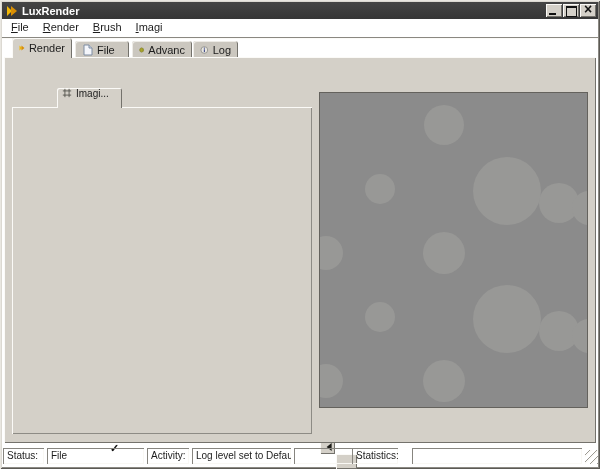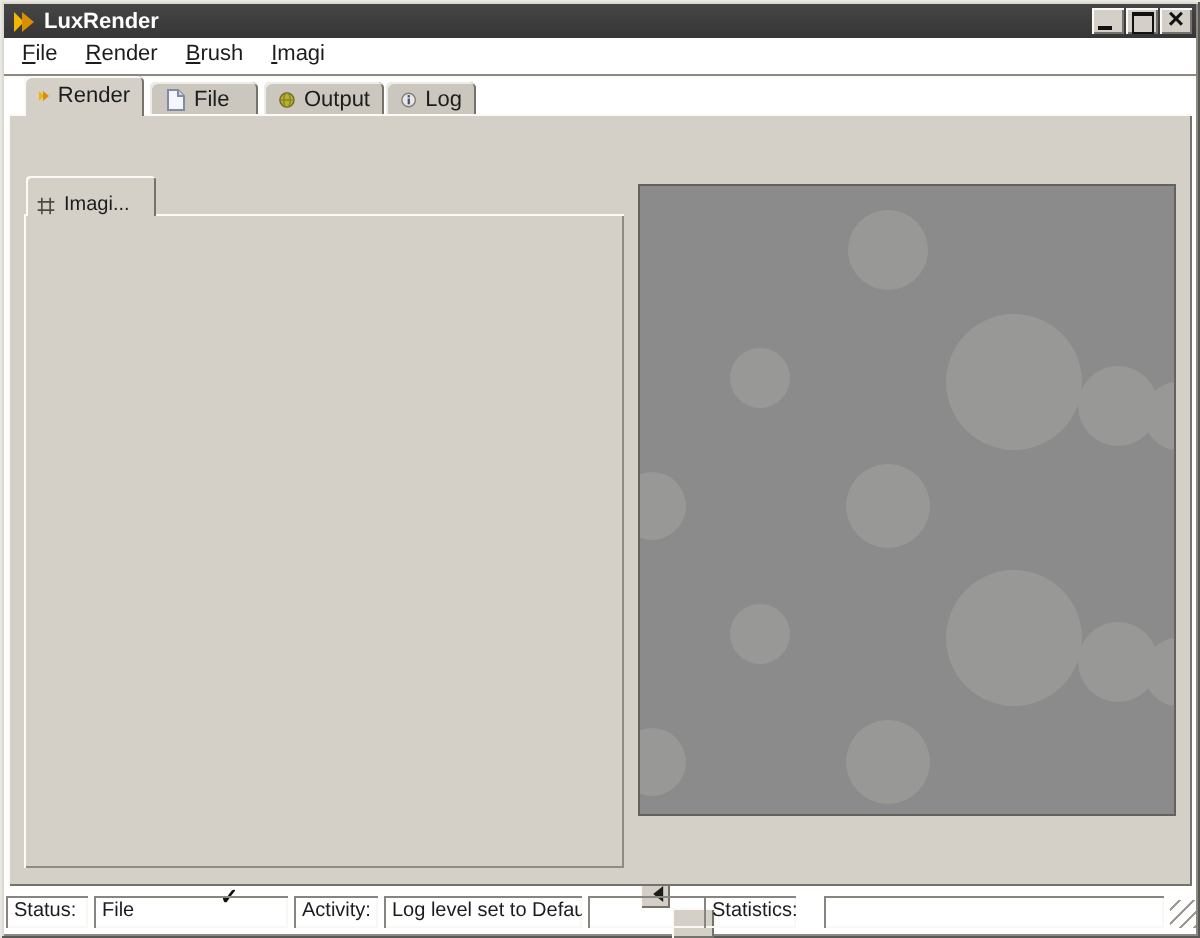--- a/index.html
+++ b/index.html
@@ -43,21 +43,21 @@
   .spinbox .val { flex:1; padding:2px 2px 0 3px; font-size:10px; color:#000; }
   .spinner { width:11px; display:flex; flex-direction:column; }
   .spin-btn { flex:1; background:#d4d0c8; box-shadow: inset 1px 1px 0 #fbfaf7, inset -1px -1px 0 #74726c; position:relative; }
   .tri-up::after, .tri-dn::after { content:""; position:absolute; left:50%; top:50%; transform:translate(-50%,-50%); border:3px solid transparent; }
   .tri-up::after { border-bottom:4px solid #2d2d28; border-top:none; }
   .tri-dn::after { border-top:4px solid #2d2d28; border-bottom:none; }
   .iconrow { display:flex; align-items:center; gap:1px; }
   .arrow-glyph { font-size:9px; color:#2a2a26; }
 
   
-  .ptab { height:17px; top:90px; background:#cbc7bf; border-radius:2px 2px 0 0; box-shadow: inset 1px 1px 0 #eeece7, inset -1px 0 0 #74726c; display:flex; align-items:flex-end; gap:4px; padding:0 5px; font-size:10px; }
+  .ptab { height:17px; top:90px; background:#cbc7bf; border-radius:2px 2px 0 0; box-shadow: inset 1px 1px 0 #eeece7, inset -1px 0 0 #74726c; display:flex; align-items:flex-start; gap:4px; padding:0 5px; font-size:10px;margin-left:44px; }
   .ptab.active { top:88px; height:20px; background:#d4d0c8; z-index:3; box-shadow: inset 1px 1px 0 #fbfaf7, inset -1px 0 0 #74726c; }
 
   #panel-frame { left:12px; top:107px; width:300px; height:327px; box-shadow: inset 1px 1px 0 #fbfaf7, inset -1px -1px 0 #8d8b85; z-index:1; }
 
   
   .sect { left:24px; width:267px; height:22px; background:linear-gradient(90deg,#cbc8c1,#8f8f8c); border:1px solid #a3a099; display:flex; align-items:center; gap:6px; padding:0 6px; font-weight:bold; color:#23231e; }
   .sect .hdr-arrow { margin-left:auto; }
   .arr-down { width:0; height:0; border:4px solid transparent; border-top:5px solid #3b3b35; margin-top:4px; }
   .arr-left { width:0; height:0; border:4px solid transparent; border-right:5px solid #3b3b35; margin-right:-2px; }
 
@@ -142,21 +142,21 @@
         <path d="M7 1 v3 h3" fill="#cfd8e6" stroke="#7e8da2"></path>
       </svg>
     <span class="lbl">File</span>
   </div>
   <div class="mtab abs" style="left:132px;width:60px;">
     <svg width="12" height="12" viewBox="0 0 12 12">
         <circle cx="6" cy="6" r="4.7" fill="#b7b231" stroke="#6e6c22"></circle>
         <ellipse cx="6" cy="6" rx="2.2" ry="4.7" fill="none" stroke="#8b8826"></ellipse>
         <line x1="1.3" y1="6" x2="10.7" y2="6" stroke="#8b8826"></line>
       </svg>
-    <span class="lbl">Output</span>
+    <span class="lbl">Advanc</span>
   </div>
   <div class="mtab abs" style="left:193px;width:45px;">
     <svg width="12" height="12" viewBox="0 0 12 12">
         <circle cx="6" cy="6" r="4.7" fill="#e9e7e1" stroke="#80807a"></circle>
         <rect x="5.3" y="5" width="1.6" height="4" fill="#45508c"></rect>
         <rect x="5.3" y="2.6" width="1.6" height="1.6" fill="#45508c"></rect>
       </svg>
     <span class="lbl">Log</span>
   </div>
 

